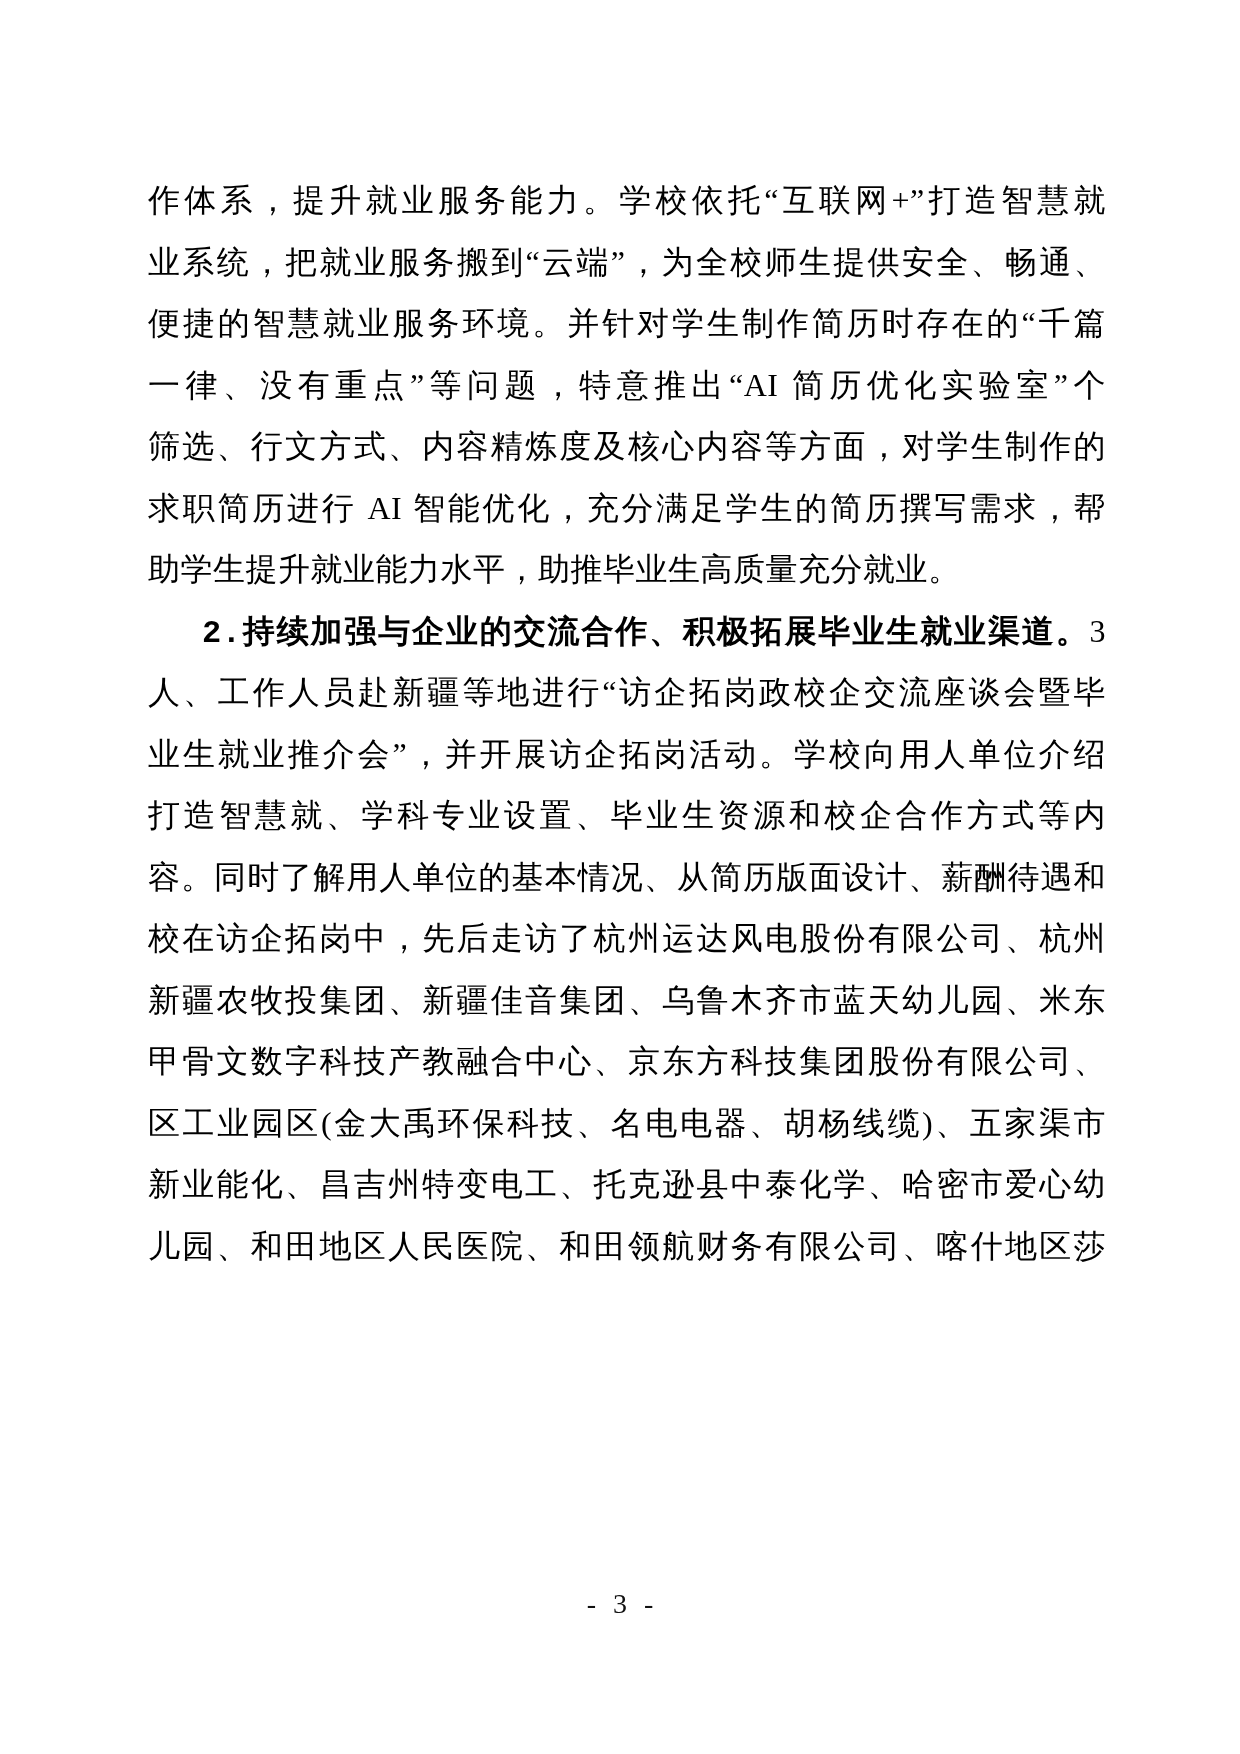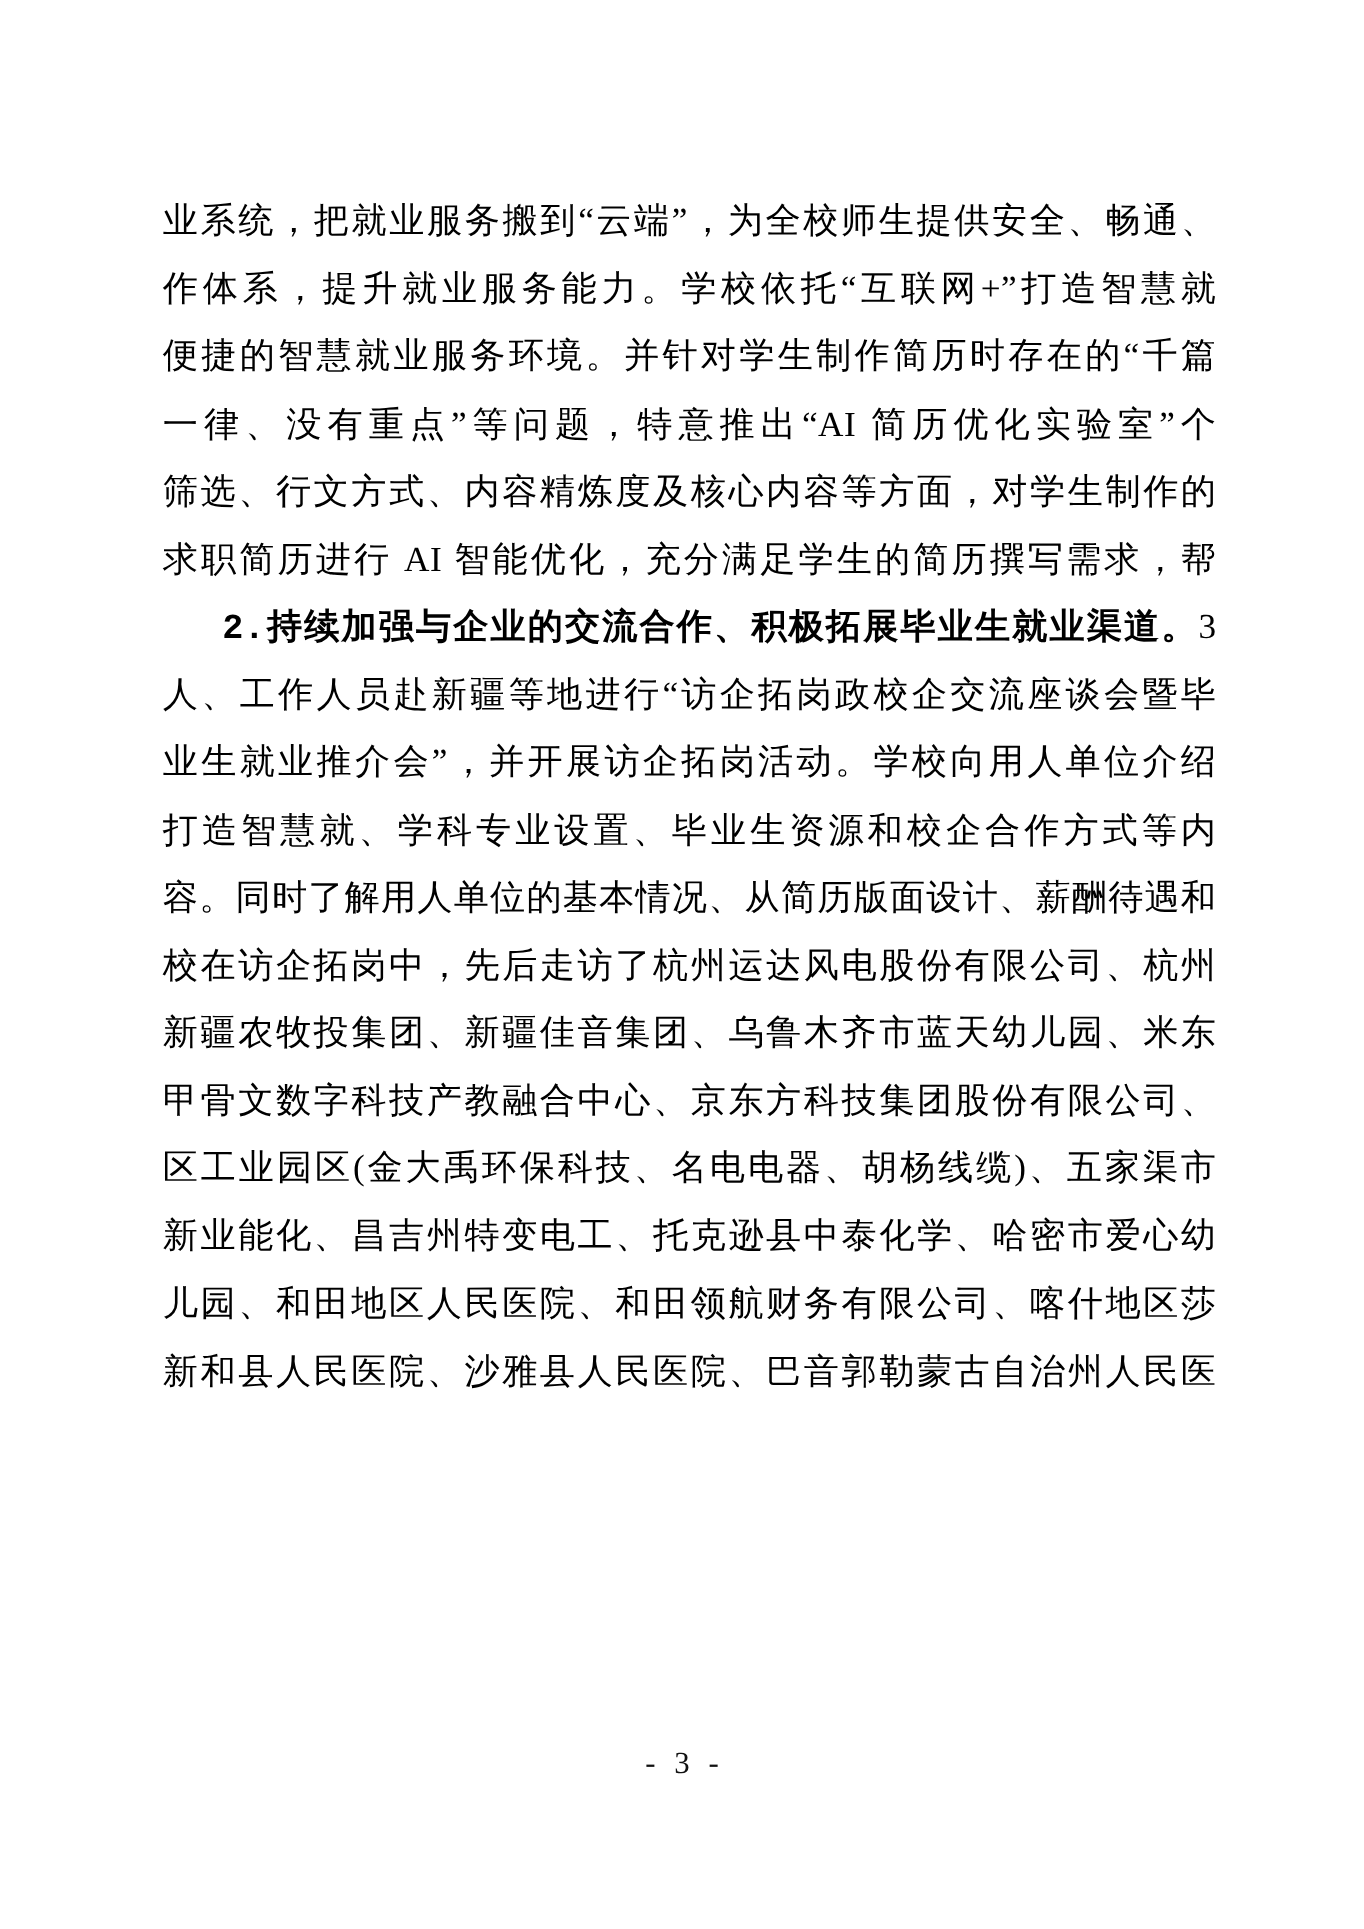--- a/index.html
+++ b/index.html
@@ -56,33 +56,33 @@
     font-size: 28px;
     word-spacing: 10px;
     color: #111111;
   }
 </style>
 </head>
 <body>
 
 <div class="page">
   <div class="text-block" id="text-block">
+      <div class="line"><span class="seg">作体系，提升就业服务能力。学校依托“互联网+”打造智慧就</span></div>
       <div class="line"><span class="seg">业系统，把就业服务搬到“云端”，为全校师生提供安全、畅通、</span></div>
-      <div class="line"><span class="seg">作体系，提升就业服务能力。学校依托“互联网+”打造智慧就</span></div>
       <div class="line"><span class="seg">便捷的智慧就业服务环境。并针对学生制作简历时存在的“千篇</span></div>
       <div class="line"><span class="seg">一律、没有重点”等问题，特意推出“AI 简历优化实验室”个</span></div>
       <div class="line"><span class="seg">筛选、行文方式、内容精炼度及核心内容等方面，对学生制作的</span></div>
       <div class="line"><span class="seg">求职简历进行 AI 智能优化，充分满足学生的简历撰写需求，帮</span></div>
+      <div class="line short"><span class="seg">助学生提升就业能力水平，助推毕业生高质量充分就业。</span></div>
       <div class="line indent"><span class="seg bold">2.持续加强与企业的交流合作、积极拓展毕业生就业渠道。</span><span class="seg">3</span></div>
       <div class="line"><span class="seg">人、工作人员赴新疆等地进行“访企拓岗政校企交流座谈会暨毕</span></div>
       <div class="line"><span class="seg">业生就业推介会”，并开展访企拓岗活动。学校向用人单位介绍</span></div>
       <div class="line"><span class="seg">打造智慧就、学科专业设置、毕业生资源和校企合作方式等内</span></div>
       <div class="line"><span class="seg">容。同时了解用人单位的基本情况、从简历版面设计、薪酬待遇和</span></div>
       <div class="line"><span class="seg">校在访企拓岗中，先后走访了杭州运达风电股份有限公司、杭州</span></div>
       <div class="line"><span class="seg">新疆农牧投集团、新疆佳音集团、乌鲁木齐市蓝天幼儿园、米东</span></div>
       <div class="line"><span class="seg">甲骨文数字科技产教融合中心、京东方科技集团股份有限公司、</span></div>
       <div class="line"><span class="seg">区工业园区(金大禹环保科技、名电电器、胡杨线缆)、五家渠市</span></div>
       <div class="line"><span class="seg">新业能化、昌吉州特变电工、托克逊县中泰化学、哈密市爱心幼</span></div>
       <div class="line"><span class="seg">儿园、和田地区人民医院、和田领航财务有限公司、喀什地区莎</span></div>
-      <div class="line"><span class="seg">新和县人民医院、沙雅县人民医院、巴音郭勒蒙古自治州人民医</span></div>
     </div>
   <div class="page-number">- 3 -</div>
 </div>
 
 </body></html>

